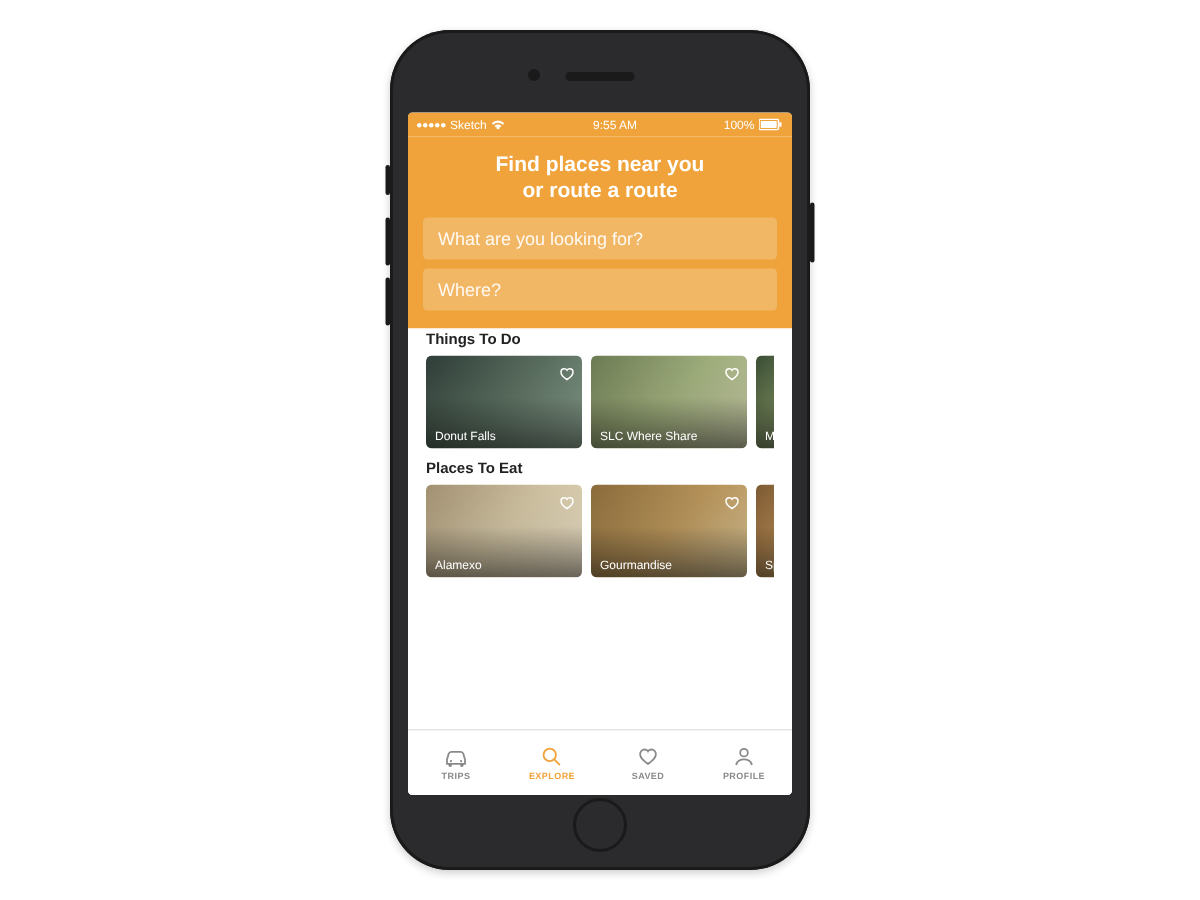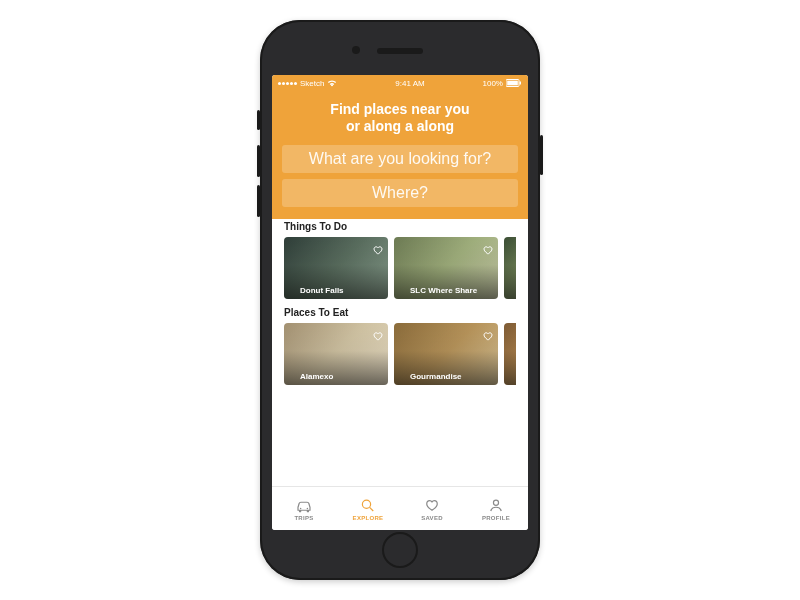--- a/index.html
+++ b/index.html
@@ -59,22 +59,22 @@
   .header {
     background:#efa33a; color:#fff; text-align:center;
     padding:10px 10px 12px 10px;
   }
   .header h1 { font-size:14px; font-weight:700; line-height:1.2; }
   .inputs { margin-top:10px; display:flex; flex-direction:column; gap:6px;}
   .field {
     background: rgba(255,255,255,.22);
     border:none; border-radius:3px;
     height:28px; width:100%;
-    color:#fff; font-size:16px;
-    padding:0 10px; text-align:center;
+    color:#fff; font-size:12px;
+    padding:0 10px; text-align:left;
   }
   .field::placeholder { color: rgba(255,255,255,.92); }
   
   .content { flex:1; overflow:hidden; background:#fff; }
   .nearrow {
     display:flex; align-items:center; gap:10px;
     padding:10px 12px 6px 12px;
   }
   .nearrow .dot {
     width:26px; height:26px; border-radius:50%;
@@ -93,22 +93,22 @@
   .card.c-b { background:linear-gradient(135deg,#6c7a53,#9fae7c,#c7c9a7); }
   .card.c-c { background:linear-gradient(135deg,#3a4d34,#6d7f55,#8e9e78); }
   .card.c-d { background:linear-gradient(135deg,#8a6b3a,#b6935a,#d8c497); }
   .card.c-e { background:linear-gradient(135deg,#a29071,#cfc2a2,#e8ddc5); }
   .card.c-f { background:linear-gradient(135deg,#7d5a34,#a87e4a,#c9a56d); }
   .card .ov {
     position:absolute; inset:0;
     background:linear-gradient(to top, rgba(0,0,0,.55) 0%, rgba(0,0,0,.05) 55%, rgba(0,0,0,0) 100%);
   }
   .card .title {
-    position:absolute; left:16px; bottom:4px;
-    color:#fff; font-size:8px; font-weight:700;
+    position:absolute; left:6px; bottom:4px;
+    color:#fff; font-size:8px; font-weight:400;
     white-space:nowrap;
   }
   .card .heart {
     position:absolute; right:5px; top:4px; color:#fff;
   }
   
   .tabbar {
     height:44px; border-top:1px solid #e6e6e6;
     display:flex; background:#fff;
   }
@@ -144,37 +144,37 @@
             <span></span>
             <span></span>
         </span>
         <span>Sketch</span>
         <span class="wifi">
           <svg width="10" height="8" viewBox="0 0 10 8">
               <path fill="#fff" d="M5 7.2a1 1 0 100-2 1 1 0 000 2zM.8 3.1a6 6 0 018.4 0l-1 1a4.6 4.6 0 00-6.4 0l-1-1zm1.9 1.9a3.3 3.3 0 014.6 0l-1 1a1.9 1.9 0 00-2.6 0l-1-1z"></path>
             </svg>
         </span>
       </div>
-      <div>9:41 AM</div>
+      <div>9:55 AM</div>
       <div class="right">
         <span>100%</span>
         <span class="batt">
           <svg width="16" height="8" viewBox="0 0 16 8">
               <rect x="0" y="0.5" width="13" height="7" rx="1" fill="none" stroke="#fff" stroke-width="1"></rect>
               <rect x="1.2" y="1.7" width="10.6" height="4.6" fill="#fff"></rect>
               <rect x="13.5" y="2.5" width="1.5" height="3" fill="#fff"></rect>
             </svg>
         </span>
       </div>
     </div>
 
     <div class="header">
       <h1>
         <span>Find places near you</span><br>
-        <span>or along a along</span>
+        <span>or route a route</span>
       </h1>
       <div class="inputs">
         <input class="field" placeholder="What are you looking for?" style="">
         <input class="field" placeholder="Where?" style="">
       </div>
     </div>
 
     <div class="content">
 
       <div class="section">

